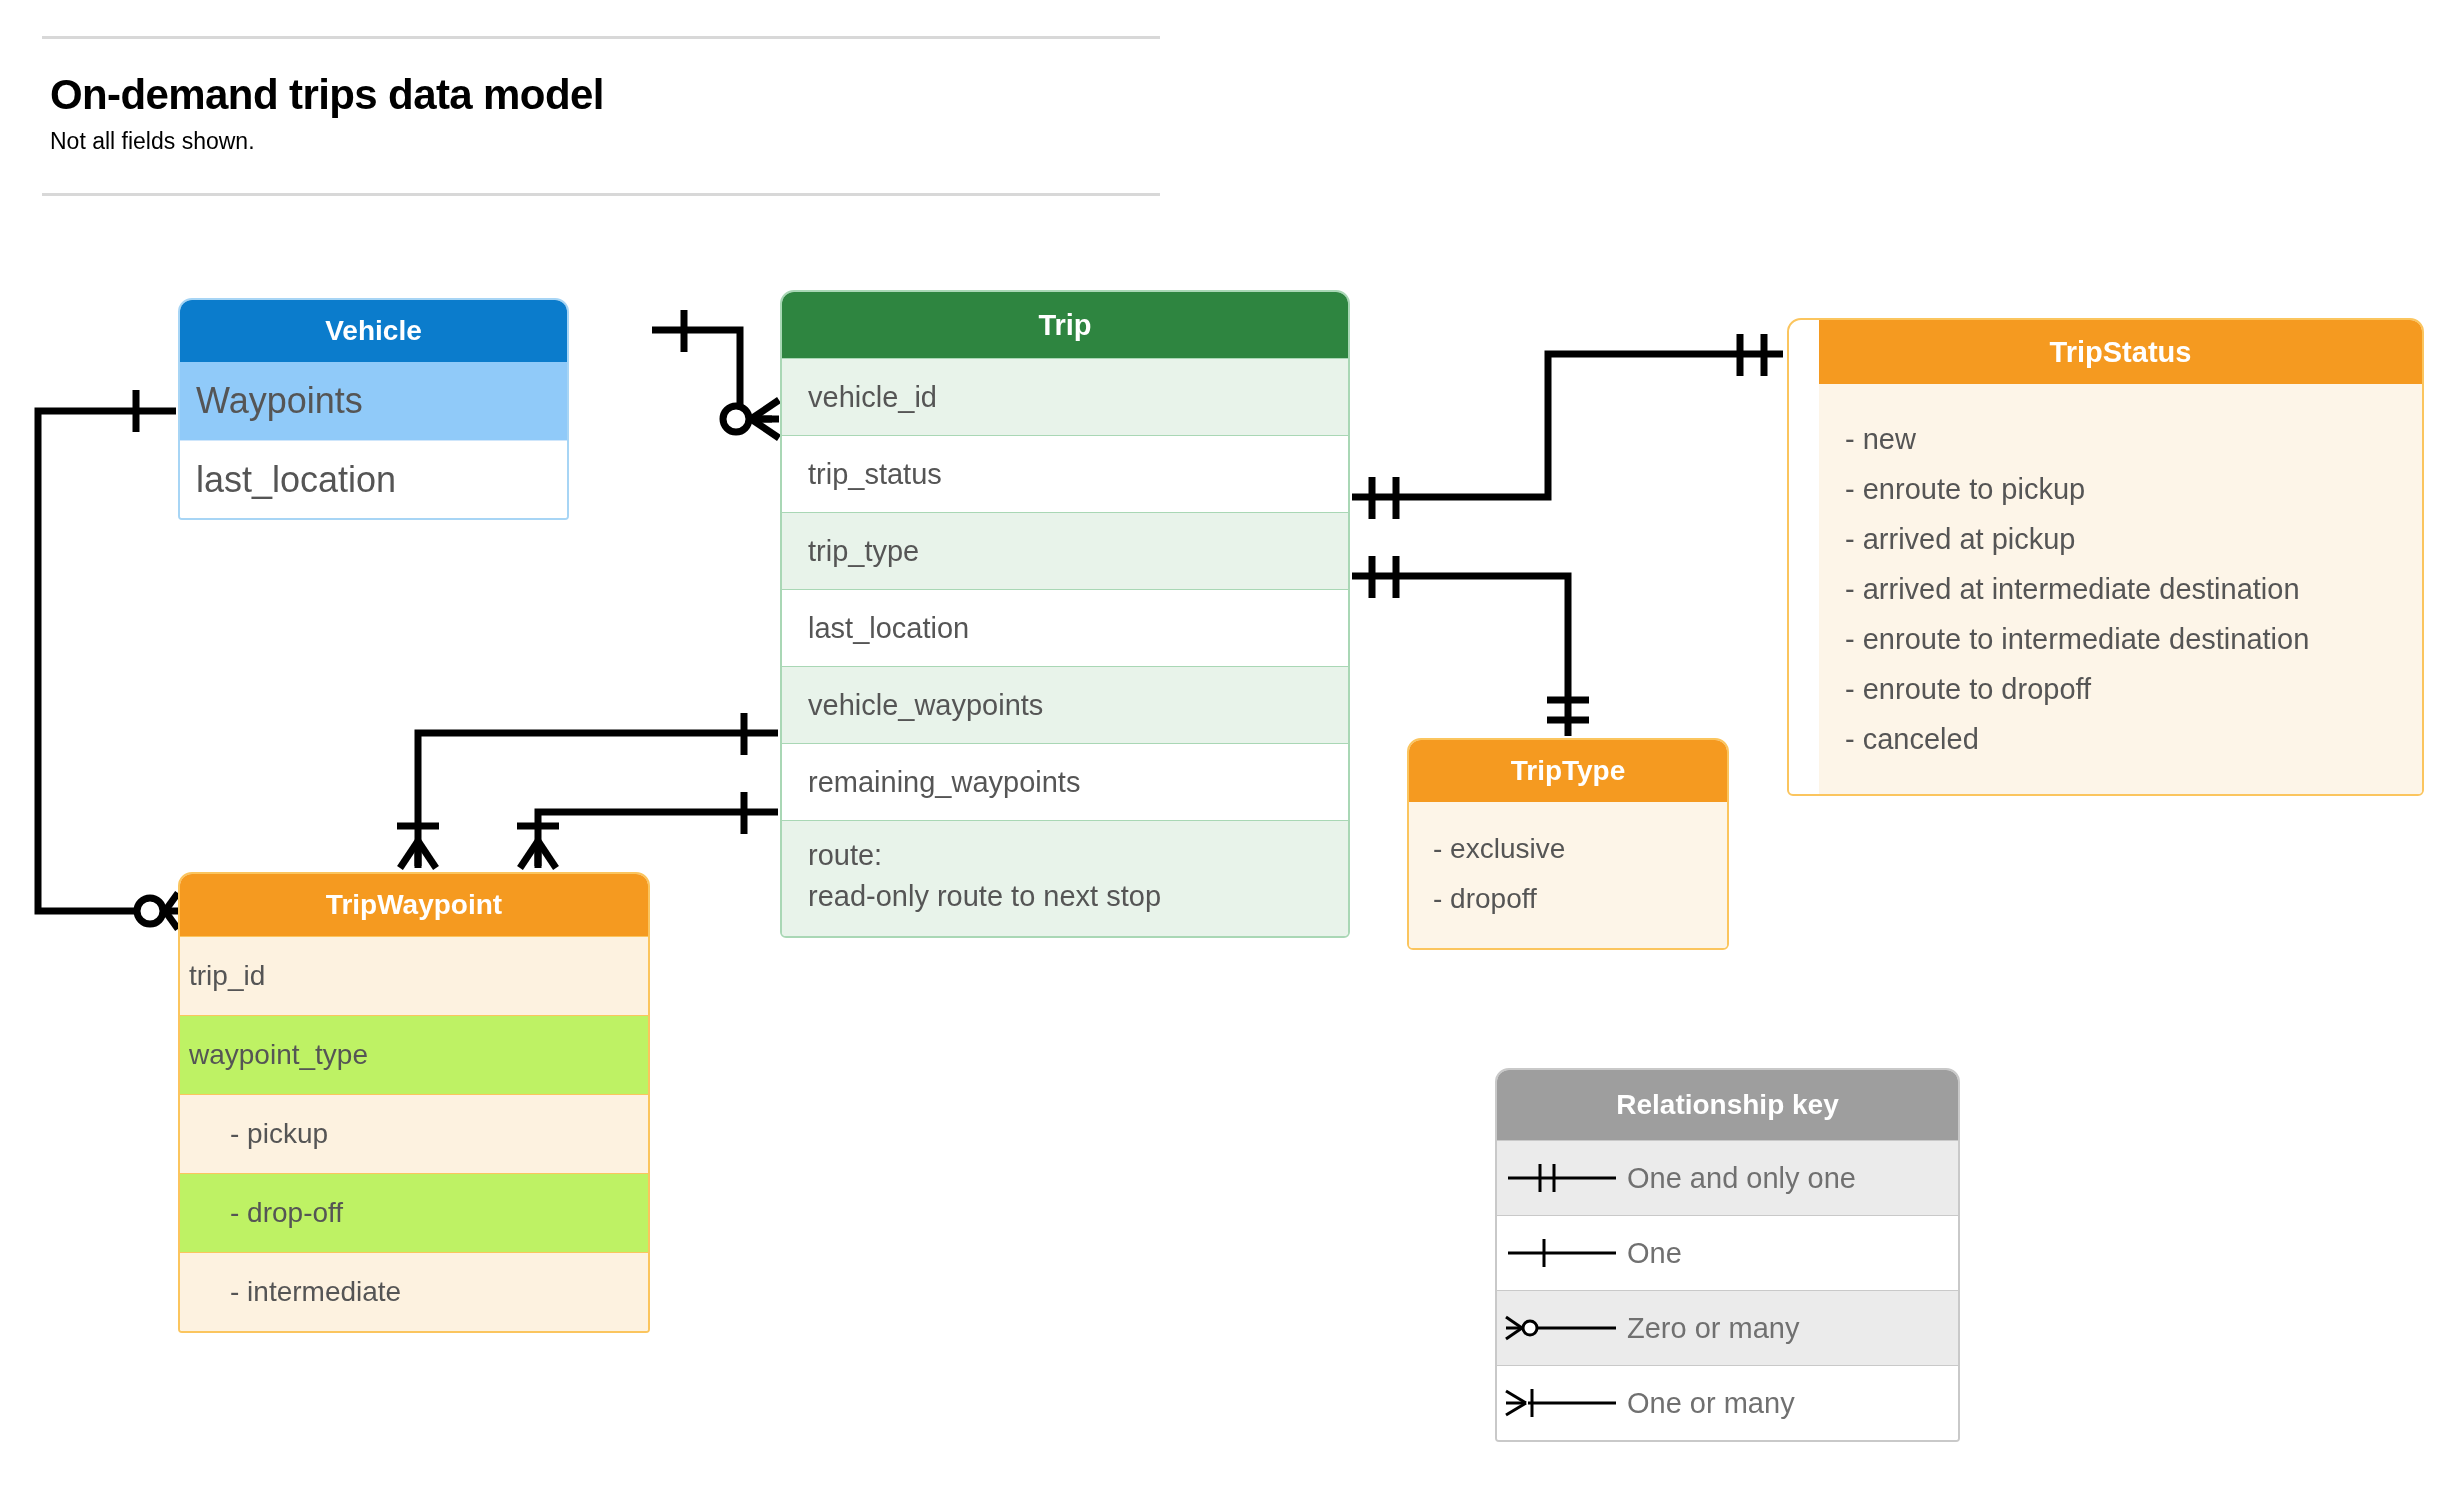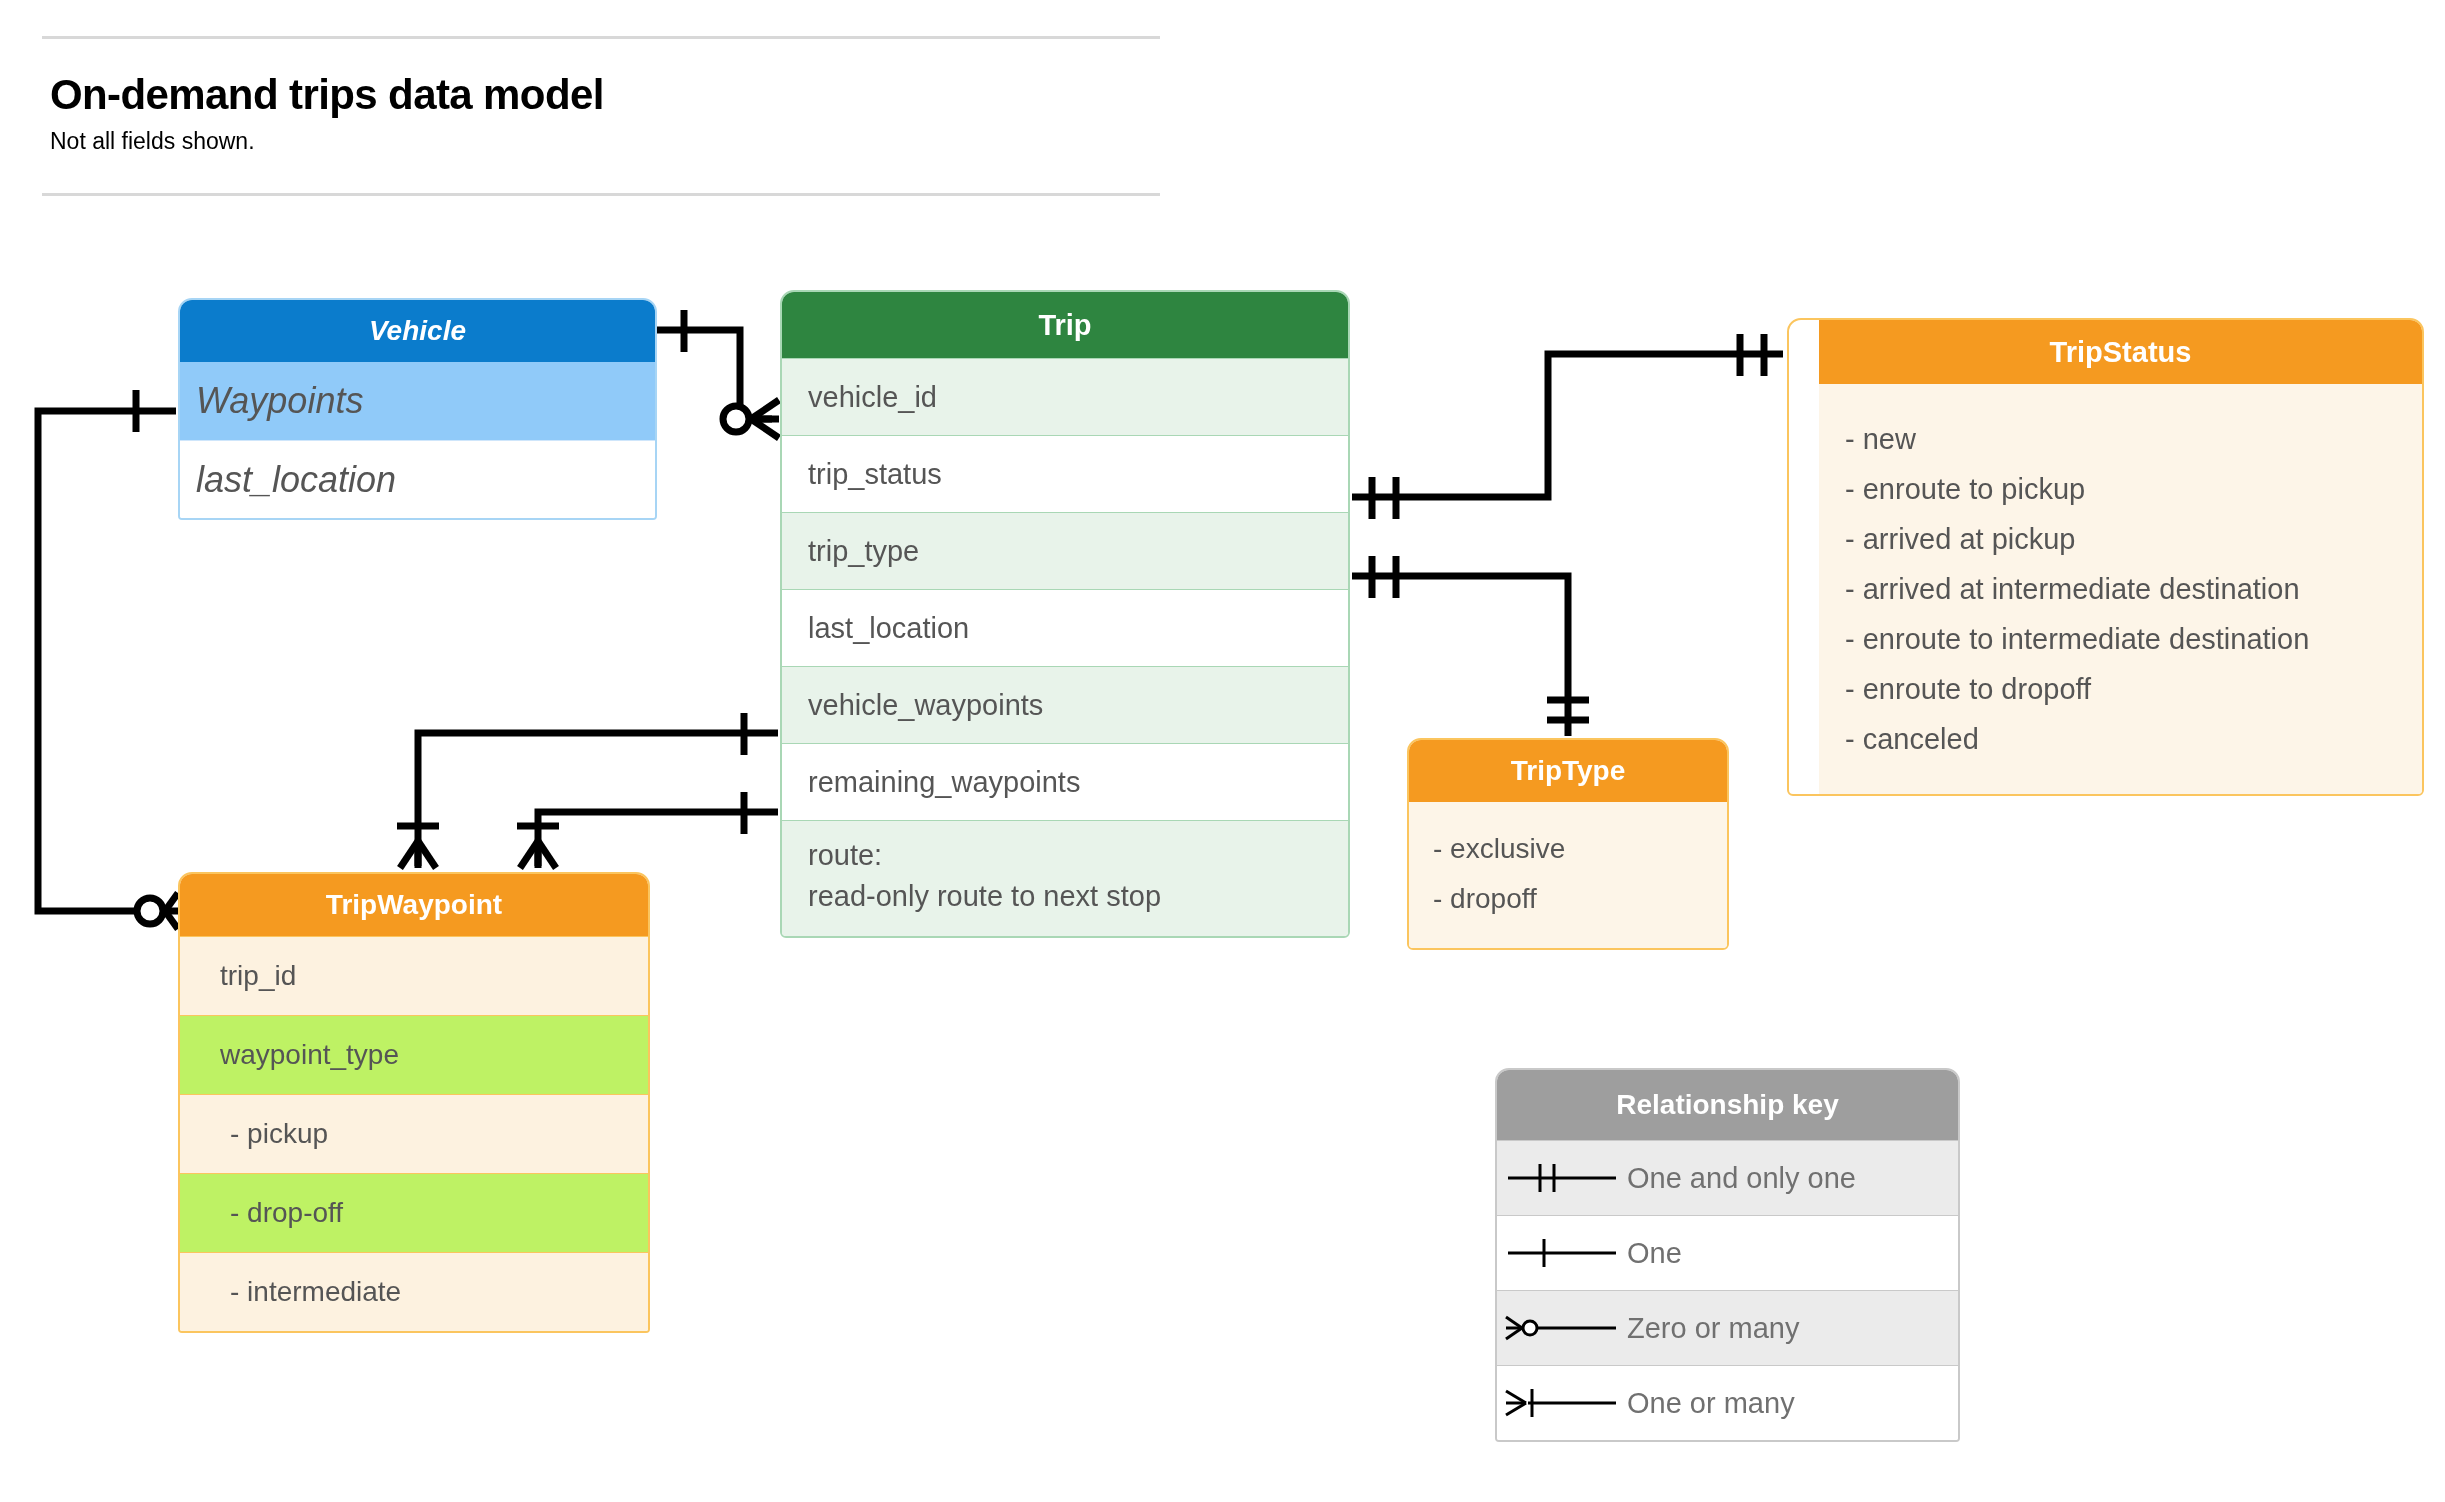--- a/index.html
+++ b/index.html
@@ -64,24 +64,23 @@
     box-sizing: border-box;
     width: 100%;
     display: flex;
     align-items: center;
     color: #555555;
   }
 
   
   #entity-vehicle {
     left: 178px; top: 298px;
-    width: 479px;
+    width: 391px;
     border: 2px solid #a7d5f5;
     border-radius: 14px 14px 4px 4px;
-    font-style: italic;
   }
   #entity-vehicle .entity-header {
     background: #0b7ccc;
     height: 62px;
     line-height: 62px;
     font-size: 28px;
   }
   #entity-vehicle .entity-row {
     height: 78px;
     font-size: 36px;
@@ -182,21 +181,21 @@
   }
   #entity-tripwaypoint .entity-header {
     background: #f59a20;
     height: 62px;
     line-height: 62px;
     font-size: 28px;
   }
   #entity-tripwaypoint .entity-row {
     height: 79px;
     font-size: 28px;
-    padding-left: 40px;
+    padding-left: 9px;
     border-top: 1px solid #fbc55e;
   }
   #entity-tripwaypoint .entity-row:first-of-type { border-top: none; }
   #entity-tripwaypoint .row-alt { background: #fdf2e0; }
   #entity-tripwaypoint .row-plain { background: #bef264; }
   #entity-tripwaypoint .row-indent { padding-left: 50px; }
 
   
   #relationship-key {
     position: absolute;

